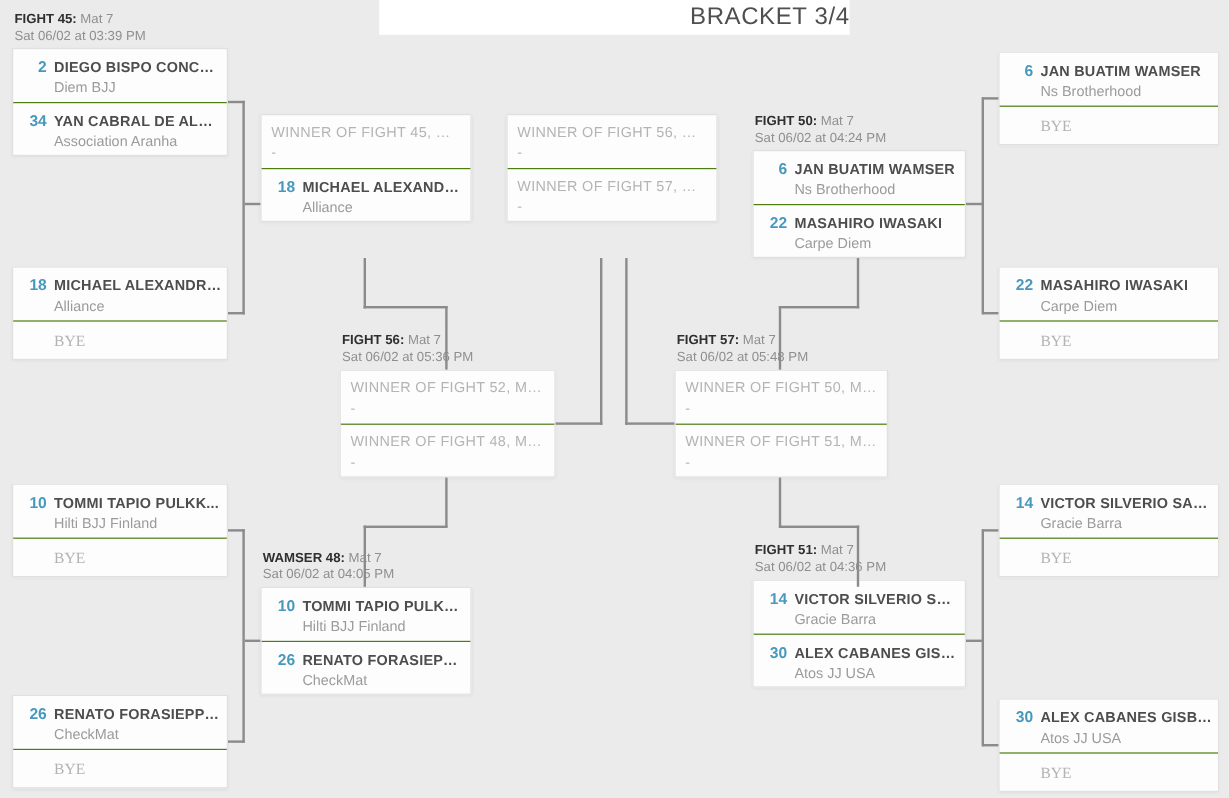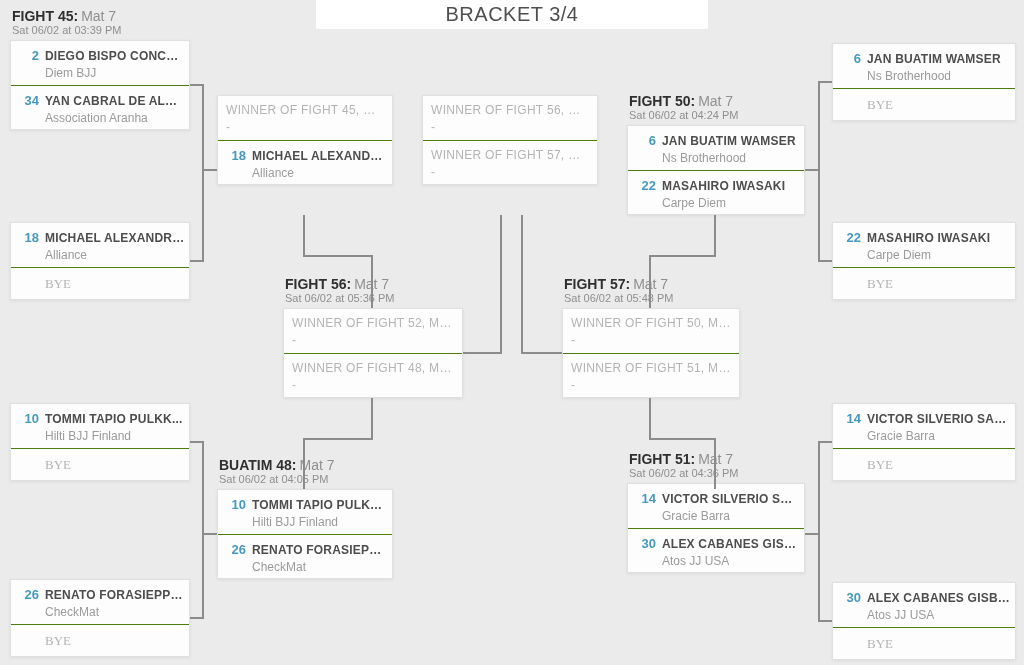--- a/index.html
+++ b/index.html
@@ -2,24 +2,24 @@
 <html style="--page_bg: #ebebeb; --box_bg: #fdfdfd; --accent_seed: #4699bd; --name: #4d4d4d; --muted: #9b9b9b; --placeholder: #b4b4b4; --line: #8b8b8b;"><head>
 <meta charset="utf-8">
 <style>
   html,body{margin:0;padding:0;}
   body{
     width:1024px;height:665px;position:relative;overflow:hidden;
     background:var(--page_bg,#ebebeb);
     font-family:"Liberation Sans",sans-serif;
   }
   .titleband{position:absolute;left:50%;transform:translateX(-50%);top:0;width:392px;height:29px;background:#ffffff;}
-  .title{margin-top:3px;text-align:center;font-size:20px;color:#4f4f4f;letter-spacing:.5px;}
+  .title{margin-top:3px;text-align:right;font-size:20px;color:#4f4f4f;letter-spacing:.5px;}
   .match{position:absolute;}
   .mlabel{height:30px;padding-left:2px;}
-  .mline1{font-size:14px;line-height:13px;}
+  .mline1{font-size:11px;line-height:13px;}
   .mfight{color:#2f2f2f;font-weight:700;}
   .mmat{color:#8f8f8f;margin-left:3px;}
   .msched{font-size:11px;line-height:13px;color:#8f8f8f;margin-top:1px;}
   .box{background:var(--box_bg,#fdfdfd);border:1px solid #e0e0e0;box-shadow:0 1px 3px rgba(0,0,0,.07);}
   .slot{box-sizing:border-box;display:flex;align-items:flex-start;padding:7px 4px 0 8px;}
   .box .slot + .slot{border-top:1px solid #4d7c0f;}
   .competitor{height:44px;}
   .seed{flex:none;width:20px;text-align:right;margin-right:6px;font-size:13px;font-weight:700;color:var(--accent_seed,#4699bd);line-height:16px;}
   .who{display:flex;flex-direction:column;min-width:0;flex:1;}
   .nm{font-size:12px;font-weight:700;color:var(--name,#4d4d4d);line-height:16px;letter-spacing:.2px;white-space:nowrap;overflow:hidden;text-overflow:ellipsis;}
@@ -118,21 +118,21 @@
       <span class="who">
           <span class="nm">MICHAEL ALEXANDRE...</span>
           <span class="tm">Alliance</span>
         </span>
     </div>
   </div>
 </div>
 
 <div class="match" style="left:217px;top:459px;width:176px">
   <div class="mlabel">
-    <div class="mline1"><span class="mfight">BUATIM 48:</span><span class="mmat">Mat 7</span></div>
+    <div class="mline1"><span class="mfight">WAMSER 48:</span><span class="mmat">Mat 7</span></div>
     <div class="msched">Sat 06/02 at 04:05 PM</div>
   </div>
   <div class="box">
     <div class="slot competitor">
       <span class="seed">10</span>
       <span class="who">
           <span class="nm">TOMMI TAPIO PULKK...</span>
           <span class="tm">Hilti BJJ Finland</span>
         </span>
     </div>

